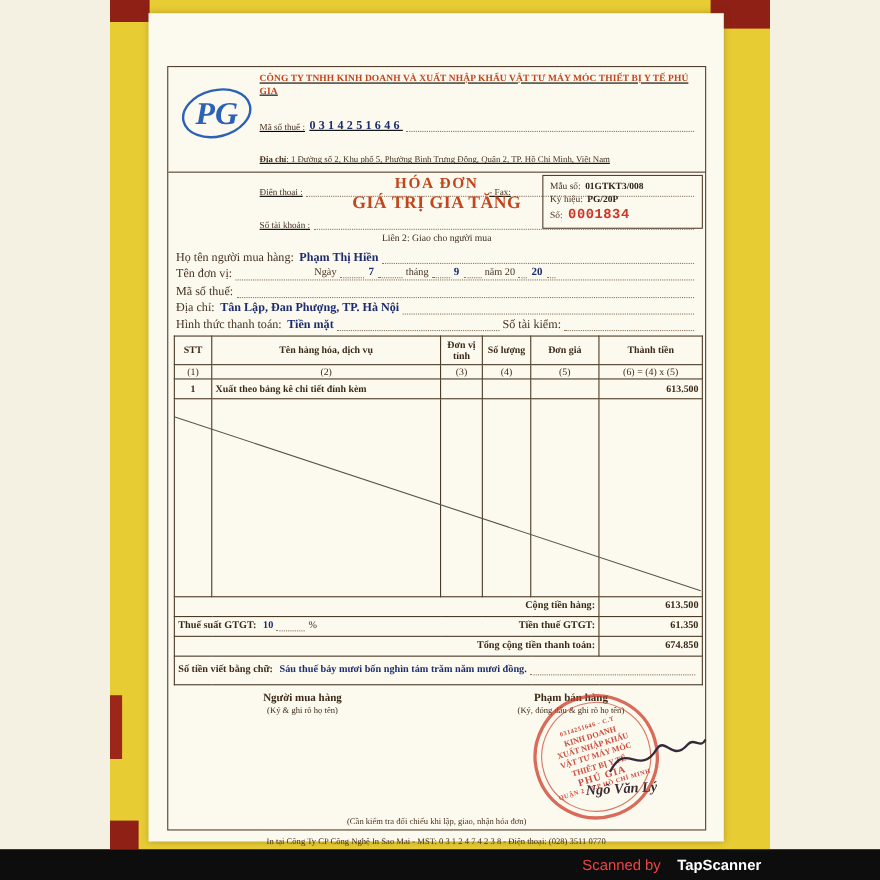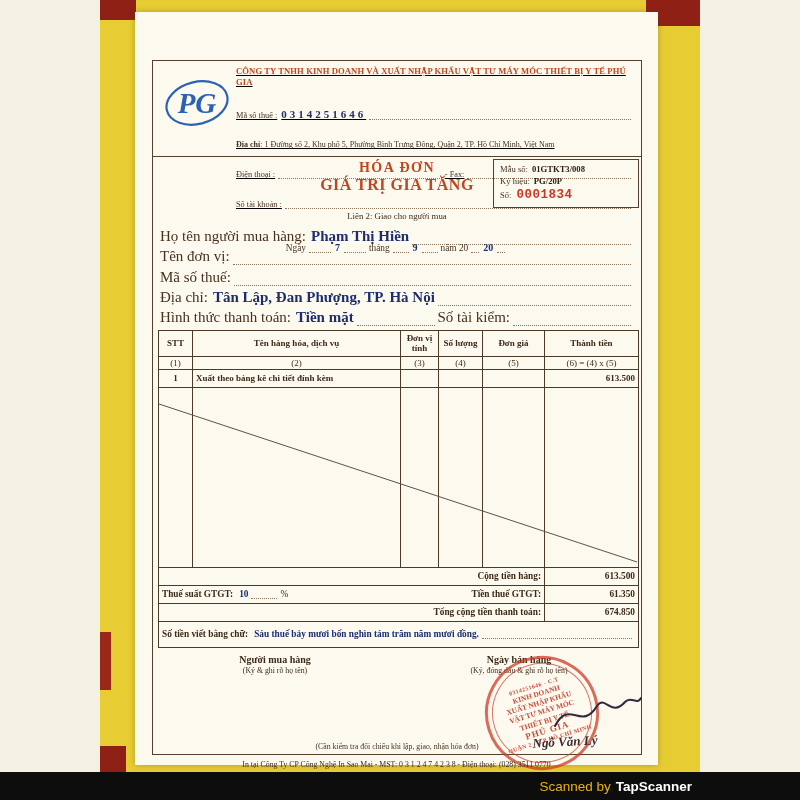--- a/index.html
+++ b/index.html
@@ -37,21 +37,21 @@
   .t2 { color:#c2451c; font-weight:bold; font-size:16px; letter-spacing:.5px; }
   .t-copy { color:#3d2c1b; font-size:8.8px; margin-top:17px; }
   .date-line { display:flex; justify-content:center; align-items:flex-end; font-size:9.3px; color:#46321f; margin-top:21px; }
   .date-val { color:#1d2d6e; font-weight:bold; font-size:10px; padding:0 1px; }
   .meta-box { position:absolute; top:2px; right:2px; width:146px; border:1px solid #54402c; padding:4px 6px 3px; font-size:8.6px; color:#46321f; }
   .meta-box .row { display:flex; align-items:baseline; margin-bottom:2px; white-space:nowrap; }
   .meta-val { font-weight:bold; color:#2e2015; margin-left:4px; }
   .meta-no { font-family:"Liberation Mono", monospace; font-weight:bold; color:#cf3524; font-size:12.5px; letter-spacing:.5px; margin-left:5px; }
 
   
-  .buyer { padding:2px 7px 4px; font-size:15px; color:#46321f; }
+  .buyer { padding:2px 7px 4px; font-size:11px; color:#46321f; }
   .bline { display:flex; align-items:flex-end; margin-top:3.2px; white-space:nowrap; }
   .bval { color:#1d2d6e; font-weight:bold; margin-left:5px; }
 
   
   .table-wrap { position:relative; margin:0 5px; }
   table.items { width:480px; border-collapse:collapse; table-layout:fixed; }
   table.items td, table.items th { border:1px solid #4c3a26; font-size:9px; color:#3c2a18; padding:1px 3px; }
   th.h { font-weight:bold; text-align:center; height:26px; line-height:1.15; }
   td.sub { text-align:center; font-size:7.6px; height:12px; }
   td.c { text-align:center; }
@@ -88,21 +88,21 @@
   .seller-name { position:absolute; left:352px; top:86px; width:120px; text-align:center;
                  font-size:13px; font-weight:bold; font-style:italic; color:#3a2b33; transform:rotate(-3deg); }
 
   .check-note { margin-top:auto; text-align:center; font-size:7.8px; color:#46321f; padding-bottom:3px; }
 
   .print-info { position:absolute; left:0; top:748px; width:100%; text-align:center; font-size:7.8px; color:#3c2c1c; }
 
   .black-bar { position:absolute; left:0; top:772px; width:800px; height:28px; background:#0d0d0d;
                display:flex; align-items:center; justify-content:flex-end; padding-right:108px;
                font-family:"Liberation Sans", sans-serif; font-size:13.5px; }
-  .black-bar .pre { color:#eab308; margin-right:5px; }
+  .black-bar .pre { color:#ef4444; margin-right:15px; }
   .black-bar .brand { color:#ffffff; font-weight:bold; }
 </style>
 </head>
 <body>
 
 <div class="scan">
   <div class="yellow-frame"></div>
   <div class="artifact art-tl"></div>
   <div class="artifact art-tr"></div>
   <div class="artifact art-ml"></div>
@@ -285,21 +285,21 @@
           <line x1="1" y1="18" x2="479" y2="176" stroke="#5c5248" stroke-width="1"></line>
         </svg>
       </div>
 
       <div class="sig-sec">
         <div class="sig-block sig-buyer">
           <div class="sig-title">Người mua hàng</div>
           <div class="sig-note">(Ký &amp; ghi rõ họ tên)</div>
         </div>
         <div class="sig-block sig-seller">
-          <div class="sig-title">Ngày bán hàng</div>
+          <div class="sig-title">Phạm bán hàng</div>
           <div class="sig-note">(Ký, đóng dấu &amp; ghi rõ họ tên)</div>
         </div>
 
         <div class="stamp">
           <div class="stamp-inner"></div>
           <span class="st-ring">0314251646 - C.T</span>
           <span class="st-l">KINH DOANH</span>
           <span class="st-l">XUẤT NHẬP KHẨU</span>
           <span class="st-l">VẬT TƯ MÁY MÓC</span>
           <span class="st-l">THIẾT BỊ Y TẾ</span>

